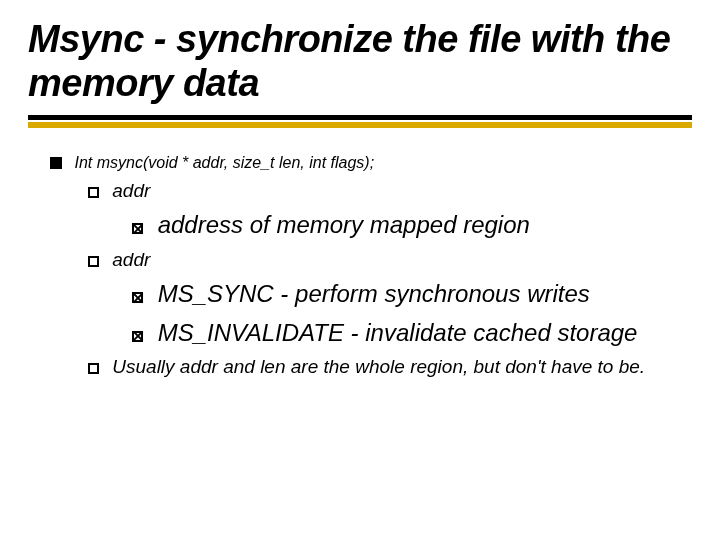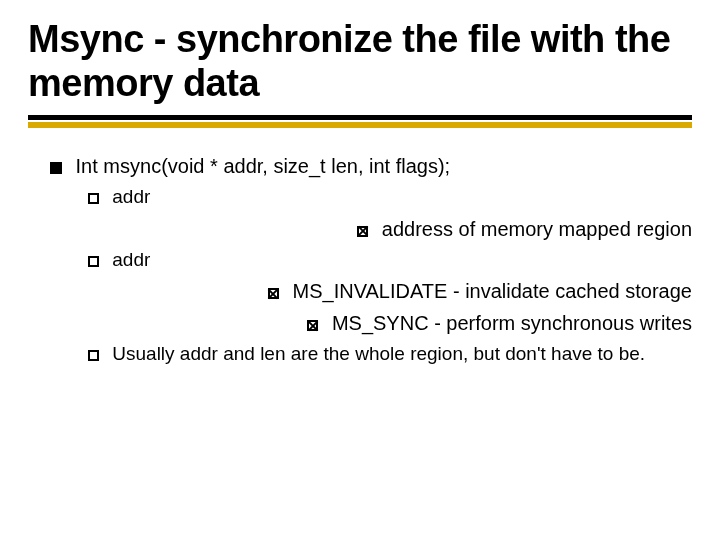--- a/index.html
+++ b/index.html
@@ -2,41 +2,42 @@
 <html><head>
 <meta charset="utf-8">
 <style>
   * { margin: 0; padding: 0; box-sizing: border-box; }
   html, body { width: 720px; height: 540px; background: #fff; font-family: Arial, Helvetica, sans-serif; }
   .slide {
     width: 720px;
     height: 410px;
     padding: 18px 28px 0 28px;
     position: relative;
+    font-style: italic;
   }
   .title {
     font-size: 38px;
     font-weight: 700;
     letter-spacing: -0.5px;
     line-height: 1.15;
     color: #000;
     padding-bottom: 10px;
     border-bottom: 5px solid #000;
     margin-bottom: 2px;
   }
   .title-underline2 {
     height: 6px;
     background: #d9a900;
     margin-bottom: 22px;
   }
   ul { list-style: none; }
   li { color: #000; }
-  .lvl1 { padding-left: 22px; font-size: 20px; line-height: 1.6; }
+  .lvl1 { padding-left: 22px; font-size: 16px; line-height: 1.6; }
   .lvl2 { padding-left: 60px; font-size: 19px; line-height: 1.6; }
-  .lvl3 { padding-left: 104px; font-size: 20px; line-height: 1.6; text-align: right; }
+  .lvl3 { padding-left: 104px; font-size: 24px; line-height: 1.6; }
   .bullet {
     display: inline-block;
     width: 12px; height: 12px;
     margin-right: 8px;
     vertical-align: -1px;
   }
   .bullet.b1 { 
     background: #000;
   }
   .bullet.b2 { 
@@ -80,24 +81,24 @@
     <li class="lvl3">
       <span class="bullet b3"></span>
       <span>address of memory mapped region</span>
     </li>
     <li class="lvl2">
       <span class="bullet b2"></span>
       <span>addr</span>
     </li>
     <li class="lvl3">
       <span class="bullet b3"></span>
-      <span>MS_INVALIDATE - invalidate cached storage</span>
+      <span>MS_SYNC - perform synchronous writes</span>
     </li>
     <li class="lvl3">
       <span class="bullet b3"></span>
-      <span>MS_SYNC - perform synchronous writes</span>
+      <span>MS_INVALIDATE - invalidate cached storage</span>
     </li>
     <li class="lvl2">
       <span class="bullet b2"></span>
       <span>Usually addr and len are the whole region, but don't have to be.</span>
     </li>
   </ul>
 </div>
 
 </body></html>

